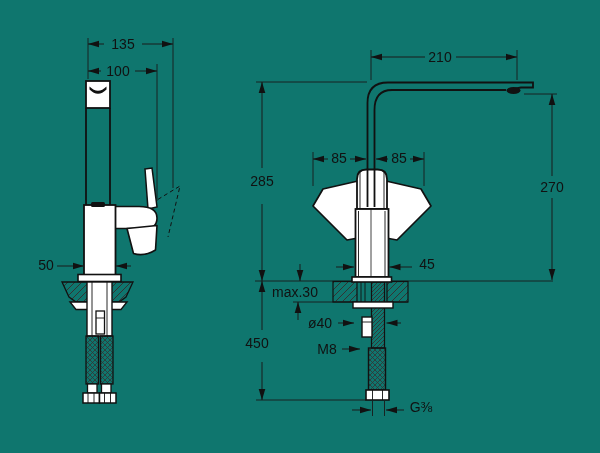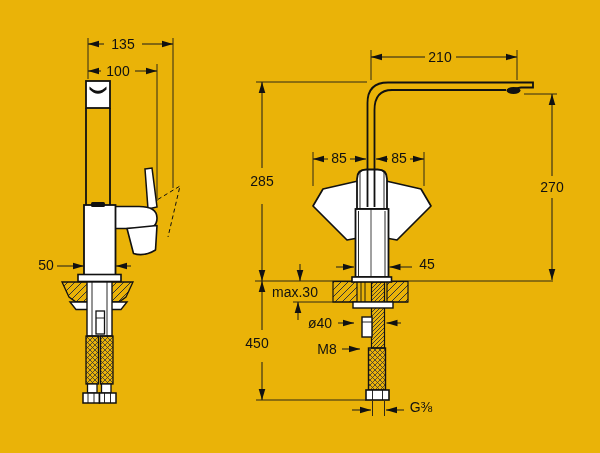--- a/index.html
+++ b/index.html
@@ -1,16 +1,16 @@
 <!DOCTYPE html>
 <html><head>
 <meta charset="utf-8">
 <style>
   html,body{margin:0;padding:0;background:#fff;}
-  .canvas{width:600px;height:453px;background:#eab308;position:relative;overflow:hidden;}
+  .canvas{width:600px;height:453px;background:#0f766e;position:relative;overflow:hidden;}
   svg{display:block;}
   text{font-family:"Liberation Sans", sans-serif;font-size:14px;fill:#111;}
   .dimline{stroke:#1a1a1a;stroke-width:1;fill:none;}
   .extline{stroke:#1a1a1a;stroke-width:0.9;fill:none;}
   .obj{stroke:#111;fill:none;}
   .objf{stroke:#111;fill:#fff;}
   .dash{stroke:#111;stroke-width:1;stroke-dasharray:4,3;fill:none;}
   .thin{stroke:#111;stroke-width:0.9;fill:none;}
   .ctr{stroke:#111;stroke-width:0.8;fill:none;}
 </style>

